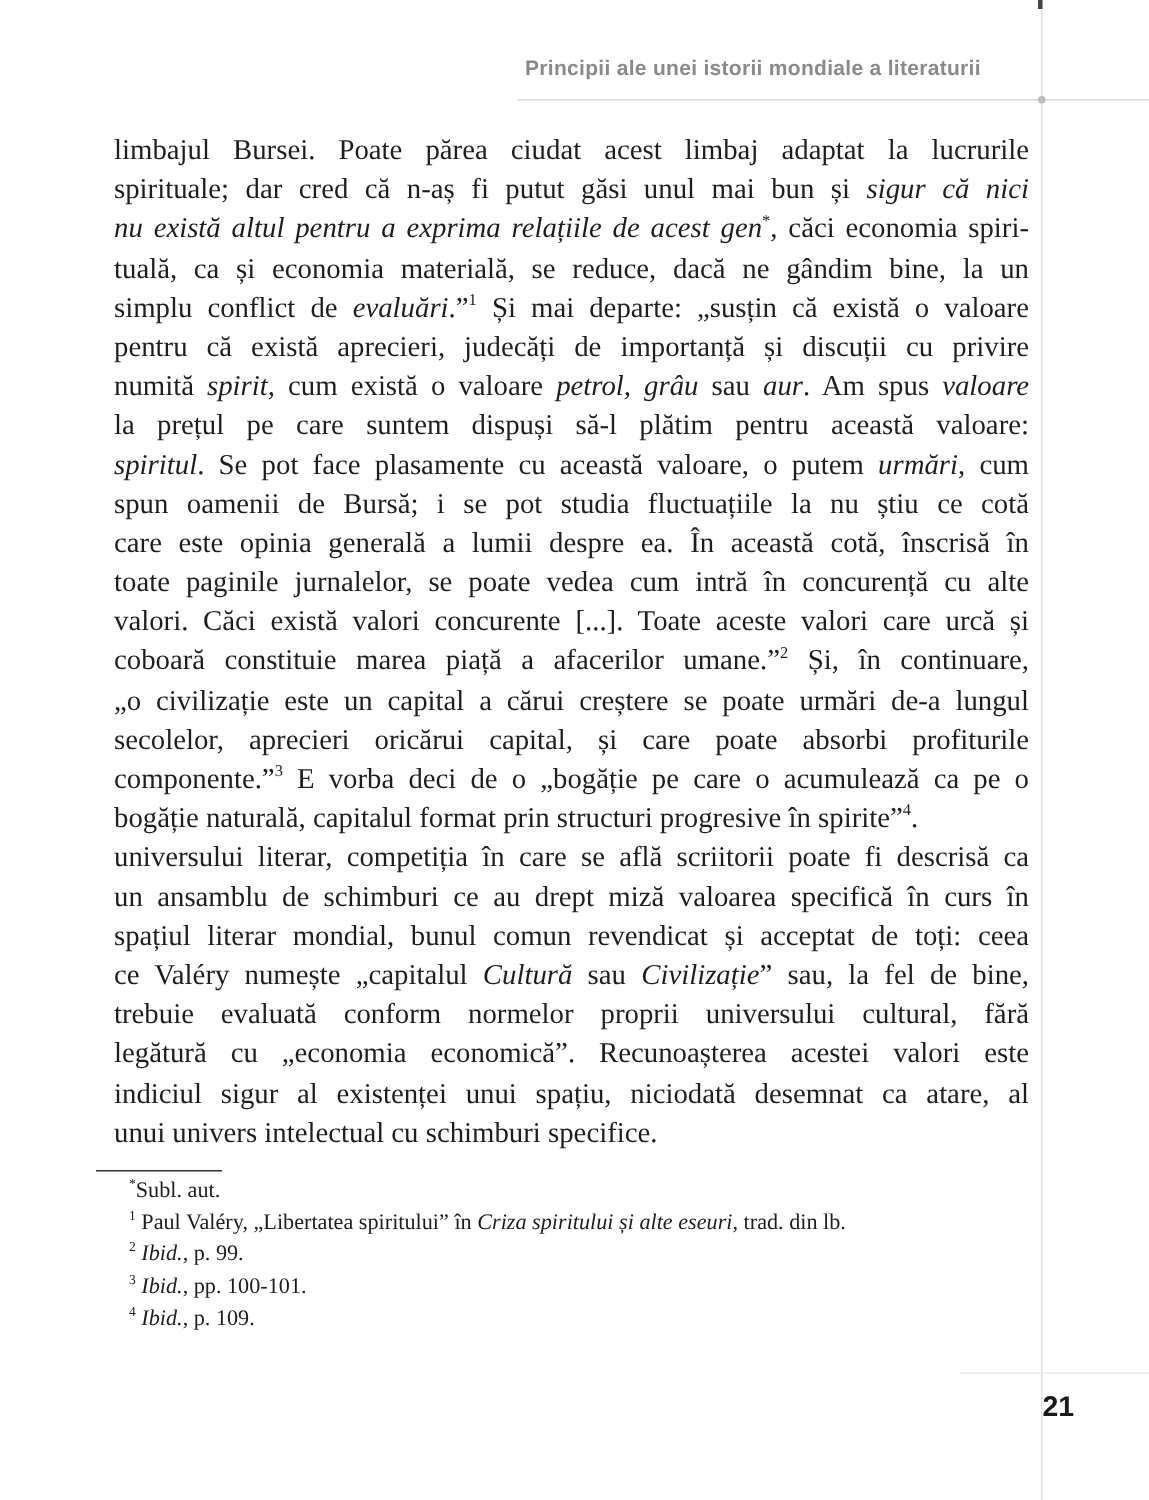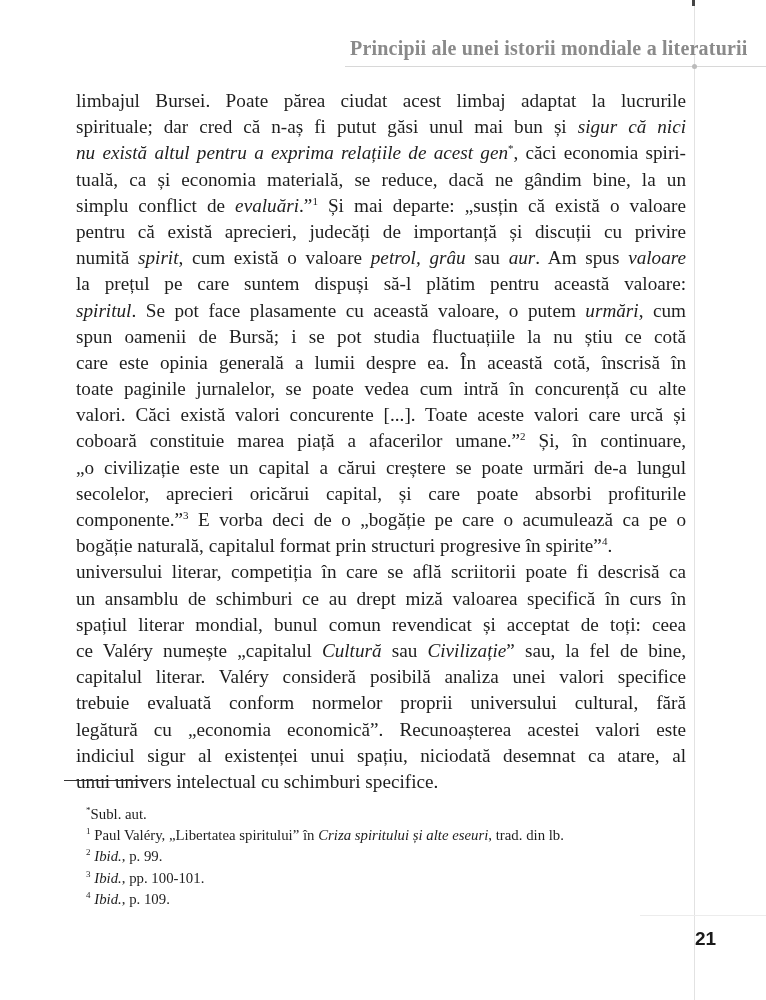--- a/index.html
+++ b/index.html
@@ -2,29 +2,29 @@
 <html><head>
 <meta charset="utf-8">
 <style>
   html, body { margin: 0; padding: 0; background: #ffffff; }
   body { width: 766px; height: 1000px; position: relative; overflow: hidden; font-family: "Liberation Serif", "DejaVu Serif", serif; color: #1e1e1e; }
   .crop-v { position: absolute; left: 694px; top: 0; width: 1px; height: 1000px; background: #e2e2e2; }
   .crop-h { position: absolute; left: 345px; top: 66px; width: 421px; height: 1px; background: #d8d8d8; }
   .crop-h2 { position: absolute; left: 640px; top: 915px; width: 126px; height: 1px; background: #ececec; }
   .crop-dot { position: absolute; left: 692px; top: 64px; width: 5px; height: 5px; background: #bbb; border-radius: 50%; }
   .crop-tick { position: absolute; left: 692px; top: 0; width: 3px; height: 6px; background: #444; }
-  .running-head { position: absolute; left: 350px; top: 37px; width: 350px; text-align: left; font-family: Liberation Serif, serif; font-weight: bold; font-size: 20px; color: #8a8a8a; letter-spacing: 0.2px; white-space: nowrap; }
+  .running-head { position: absolute; left: 350px; top: 37px; width: 350px; text-align: left; font-family: Liberation Sans, sans-serif; font-weight: bold; font-size: 14px; color: #8a8a8a; letter-spacing: 0.2px; white-space: nowrap; }
   .body-text { position: absolute; left: 76px; top: 88px; width: 610px; font-size: 19.2px; line-height: 26.2px; text-align: justify; }
   .line { display: block; text-align: justify; text-align-last: justify; white-space: nowrap; height: 26.2px; }
   .line.last { text-align-last: left; }
   .line.indent { padding-left: 24px; }
   .body-text i { font-style: italic; }
   sup { font-size: 11px; line-height: 0; vertical-align: super; }
   .fn-rule { position: absolute; left: 64px; top: 780px; width: 84px; height: 1px; background: #333; }
-  .footnotes { position: absolute; left: 64px; top: 784px; width: 640px; font-size: 14.8px; line-height: 21.2px; margin-top: 20px; }
+  .footnotes { position: absolute; left: 64px; top: 784px; width: 640px; font-size: 14.8px; line-height: 21.2px; }
   .fn { display: block; white-space: nowrap; }
   .fn.indent { padding-left: 22px; }
   .fn sup { font-size: 9px; }
   .page-number { position: absolute; left: 651px; top: 928px; font-family: "Liberation Sans", "DejaVu Sans", sans-serif; font-weight: bold; font-size: 19px; color: #1a1a1a; margin-left: 44px; }
 </style>
 </head>
 <body>
 
 <div class="crop-v"></div>
 <div class="crop-tick"></div>
@@ -50,21 +50,20 @@
     <span class="line"><span>valori. Căci există valori concurente [...]. Toate aceste valori care urcă și</span></span>
     <span class="line"><span>coboară constituie marea piață a afacerilor umane.”</span><sup>2</sup><span> Și, în continuare,</span></span>
     <span class="line"><span>„o civilizație este un capital a cărui creștere se poate urmări de-a lungul</span></span>
     <span class="line"><span>secolelor, aprecieri oricărui capital, și care poate absorbi profiturile</span></span>
     <span class="line"><span>componente.”</span><sup>3</sup><span> E vorba deci de o „bogăție pe care o acumulează ca pe o</span></span>
     <span class="line last"><span>bogăție naturală, capitalul format prin structuri progresive în spirite”</span><sup>4</sup><span>.</span></span>
     <span class="line"><span>universului literar, competiția în care se află scriitorii poate fi descrisă ca</span></span>
     <span class="line"><span>un ansamblu de schimburi ce au drept miză valoarea specifică în curs în</span></span>
     <span class="line"><span>spațiul literar mondial, bunul comun revendicat și acceptat de toți: ceea</span></span>
     <span class="line"><span>ce Valéry numește „capitalul </span><i>Cultură</i><span> sau </span><i>Civilizație</i><span>” sau, la fel de bine,</span></span>
-    <span class="line"><span>capitalul literar. Valéry consideră posibilă analiza unei valori specifice</span></span>
     <span class="line"><span>trebuie evaluată conform normelor proprii universului cultural, fără</span></span>
     <span class="line"><span>legătură cu „economia economică”. Recunoașterea acestei valori este</span></span>
     <span class="line"><span>indiciul sigur al existenței unui spațiu, niciodată desemnat ca atare, al</span></span>
     <span class="line last"><span>unui univers intelectual cu schimburi specifice.</span></span>
   </div>
 
 <div class="fn-rule"></div>
 <div class="footnotes" id="footnotes">
     <span class="fn indent"><sup>*</sup><span>Subl. aut.</span></span>
     <span class="fn indent"><sup>1</sup><span> Paul Valéry, „Libertatea spiritului” în </span><i>Criza spiritului și alte eseuri</i><span>, trad. din lb.</span></span>

